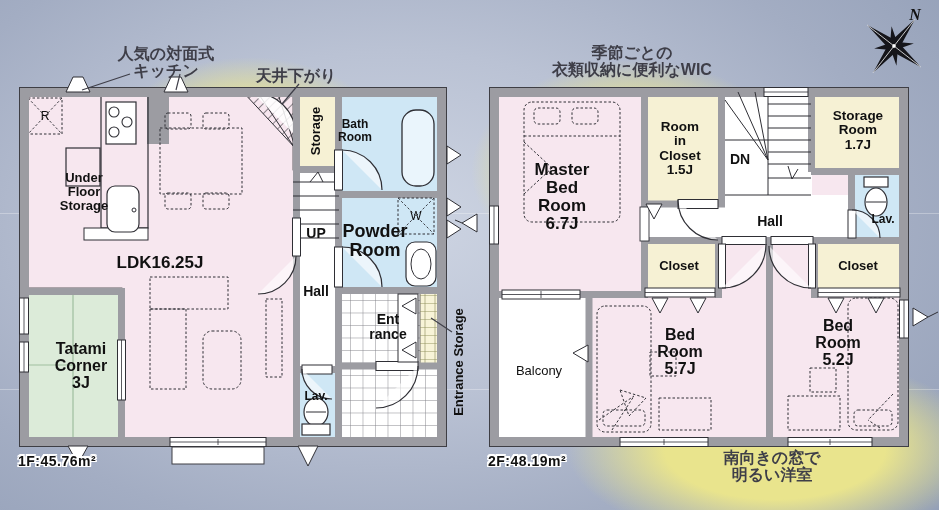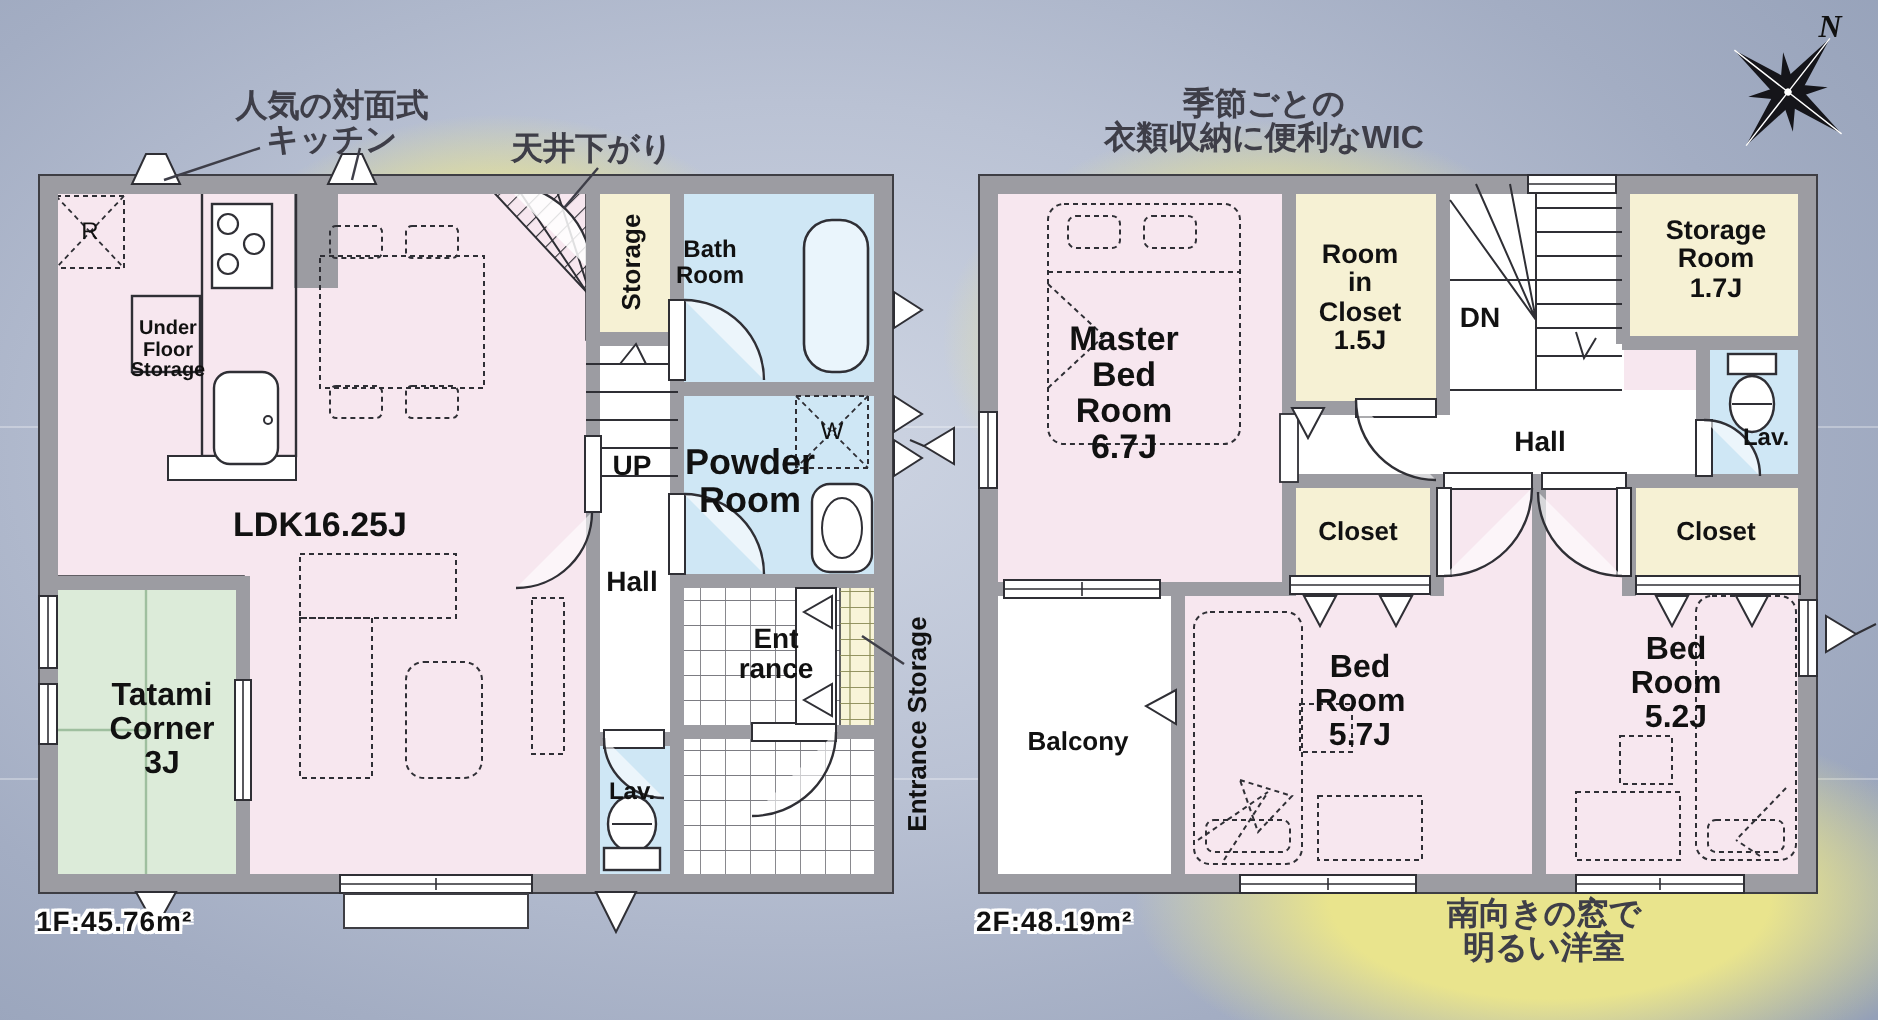--- a/index.html
+++ b/index.html
@@ -295,21 +295,21 @@
   <div class="lbl note" style="left:772px;top:467px">南向きの窓で
 明るい洋室</div>
   <div class="lbl note" style="left:632px;top:62px">季節ごとの
 衣類収納に便利なWIC</div>
   <div class="lbl compass-n" style="left:915px;top:15px">N</div>
 
   <div class="lbl" style="left:160px;top:263px;font-size:17px">LDK16.25J</div>
   <div class="lbl" style="left:81px;top:366px;font-size:16px">Tatami
 Corner
 3J</div>
-  <div class="lbl" style="left:84px;top:176px;font-size:10px">Under
+  <div class="lbl" style="left:84px;top:192px;font-size:13px">Under
 Floor
 Storage</div>
   <div class="lbl" style="left:45px;top:116px;font-size:12px;font-weight:normal">R</div>
   <div class="lbl vert" style="left:316px;top:131px;font-size:13px">Storage</div>
   <div class="lbl" style="left:355px;top:131px;font-size:12px">Bath
 Room</div>
   <div class="lbl" style="left:375px;top:241px;font-size:18px">Powder
 Room</div>
   <div class="lbl" style="left:416px;top:216px;font-size:12px;font-weight:normal">W</div>
   <div class="lbl" style="left:316px;top:233px;font-size:14px">UP</div>
@@ -329,21 +329,21 @@
 Closet
 1.5J</div>
   <div class="lbl" style="left:740px;top:159px;font-size:14px">DN</div>
   <div class="lbl" style="left:858px;top:130px;font-size:13.5px">Storage
 Room
 1.7J</div>
   <div class="lbl" style="left:770px;top:221px;font-size:14px">Hall</div>
   <div class="lbl" style="left:883px;top:219px;font-size:12px">Lav.</div>
   <div class="lbl" style="left:679px;top:266px;font-size:13px">Closet</div>
   <div class="lbl" style="left:858px;top:266px;font-size:13px">Closet</div>
-  <div class="lbl" style="left:539px;top:371px;font-size:13px;font-weight:bold">Balcony</div>
+  <div class="lbl" style="left:539px;top:371px;font-size:13px;font-weight:normal">Balcony</div>
   <div class="lbl" style="left:680px;top:352px;font-size:16px">Bed
 Room
 5.7J</div>
   <div class="lbl" style="left:838px;top:343px;font-size:16px">Bed
 Room
 5.2J</div>
   <div class="lbl area" style="left:488px;top:461px">2F:48.19m²</div>
 </div>
 
 </body></html>

